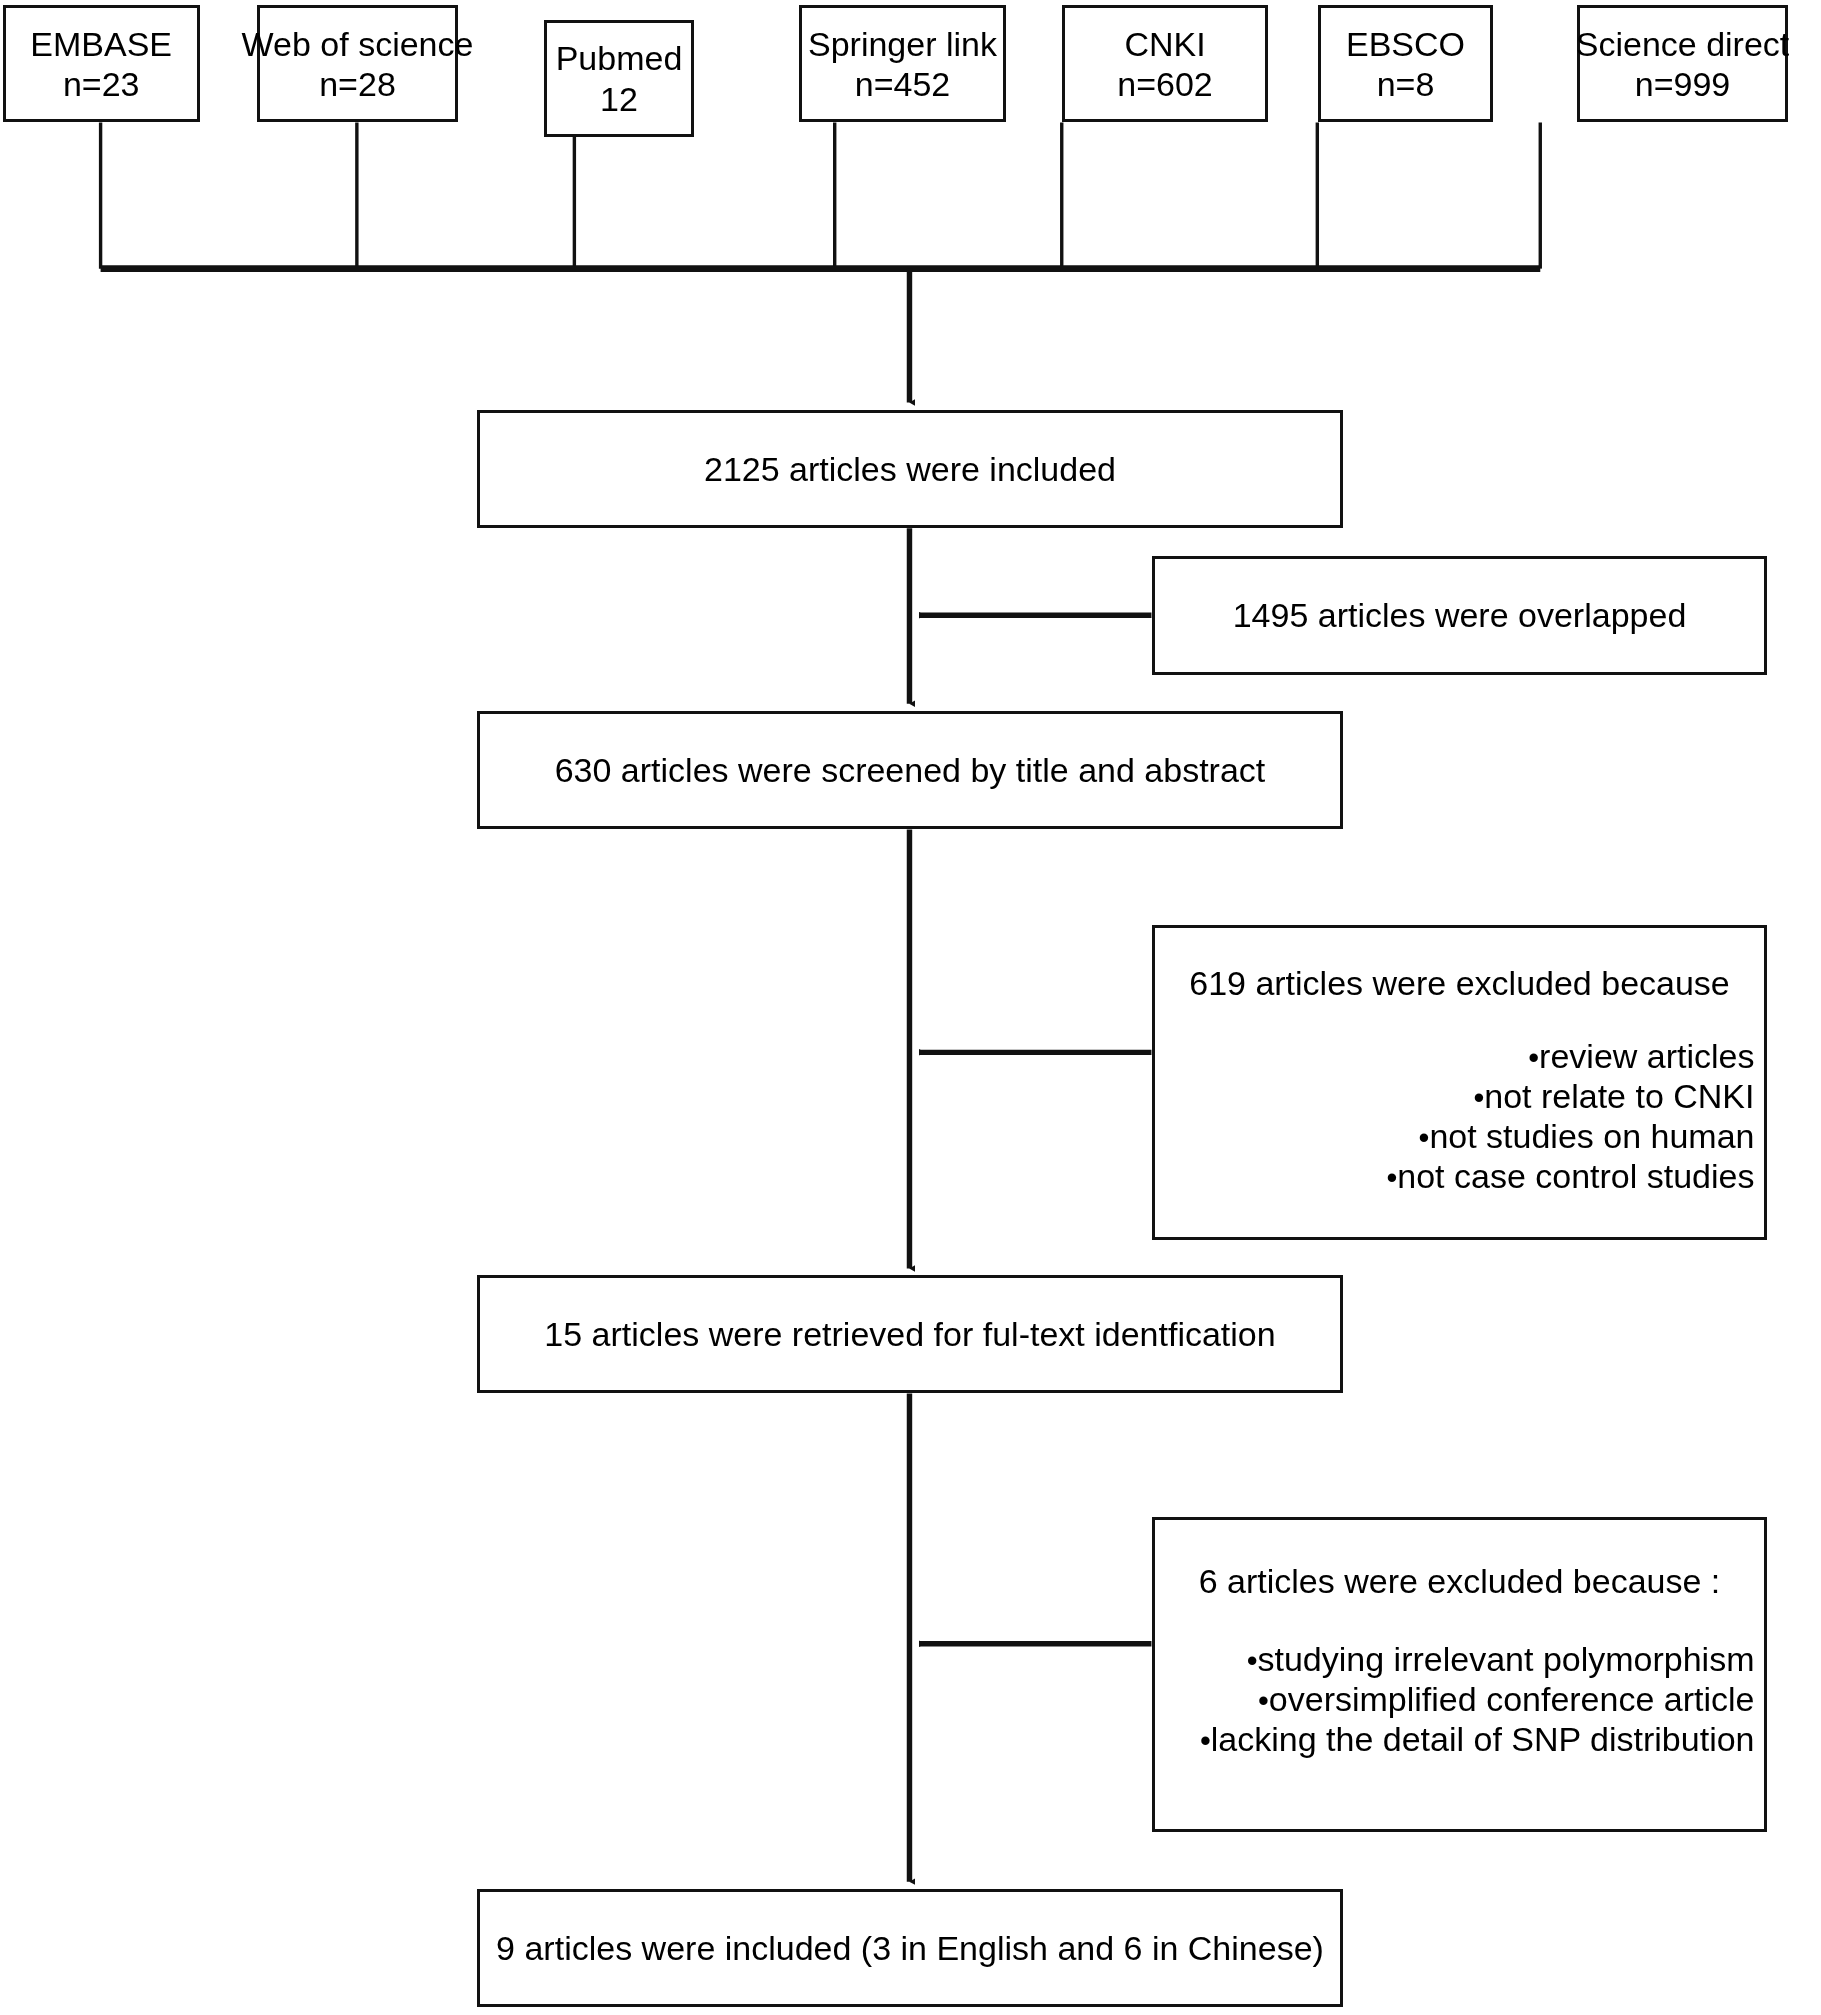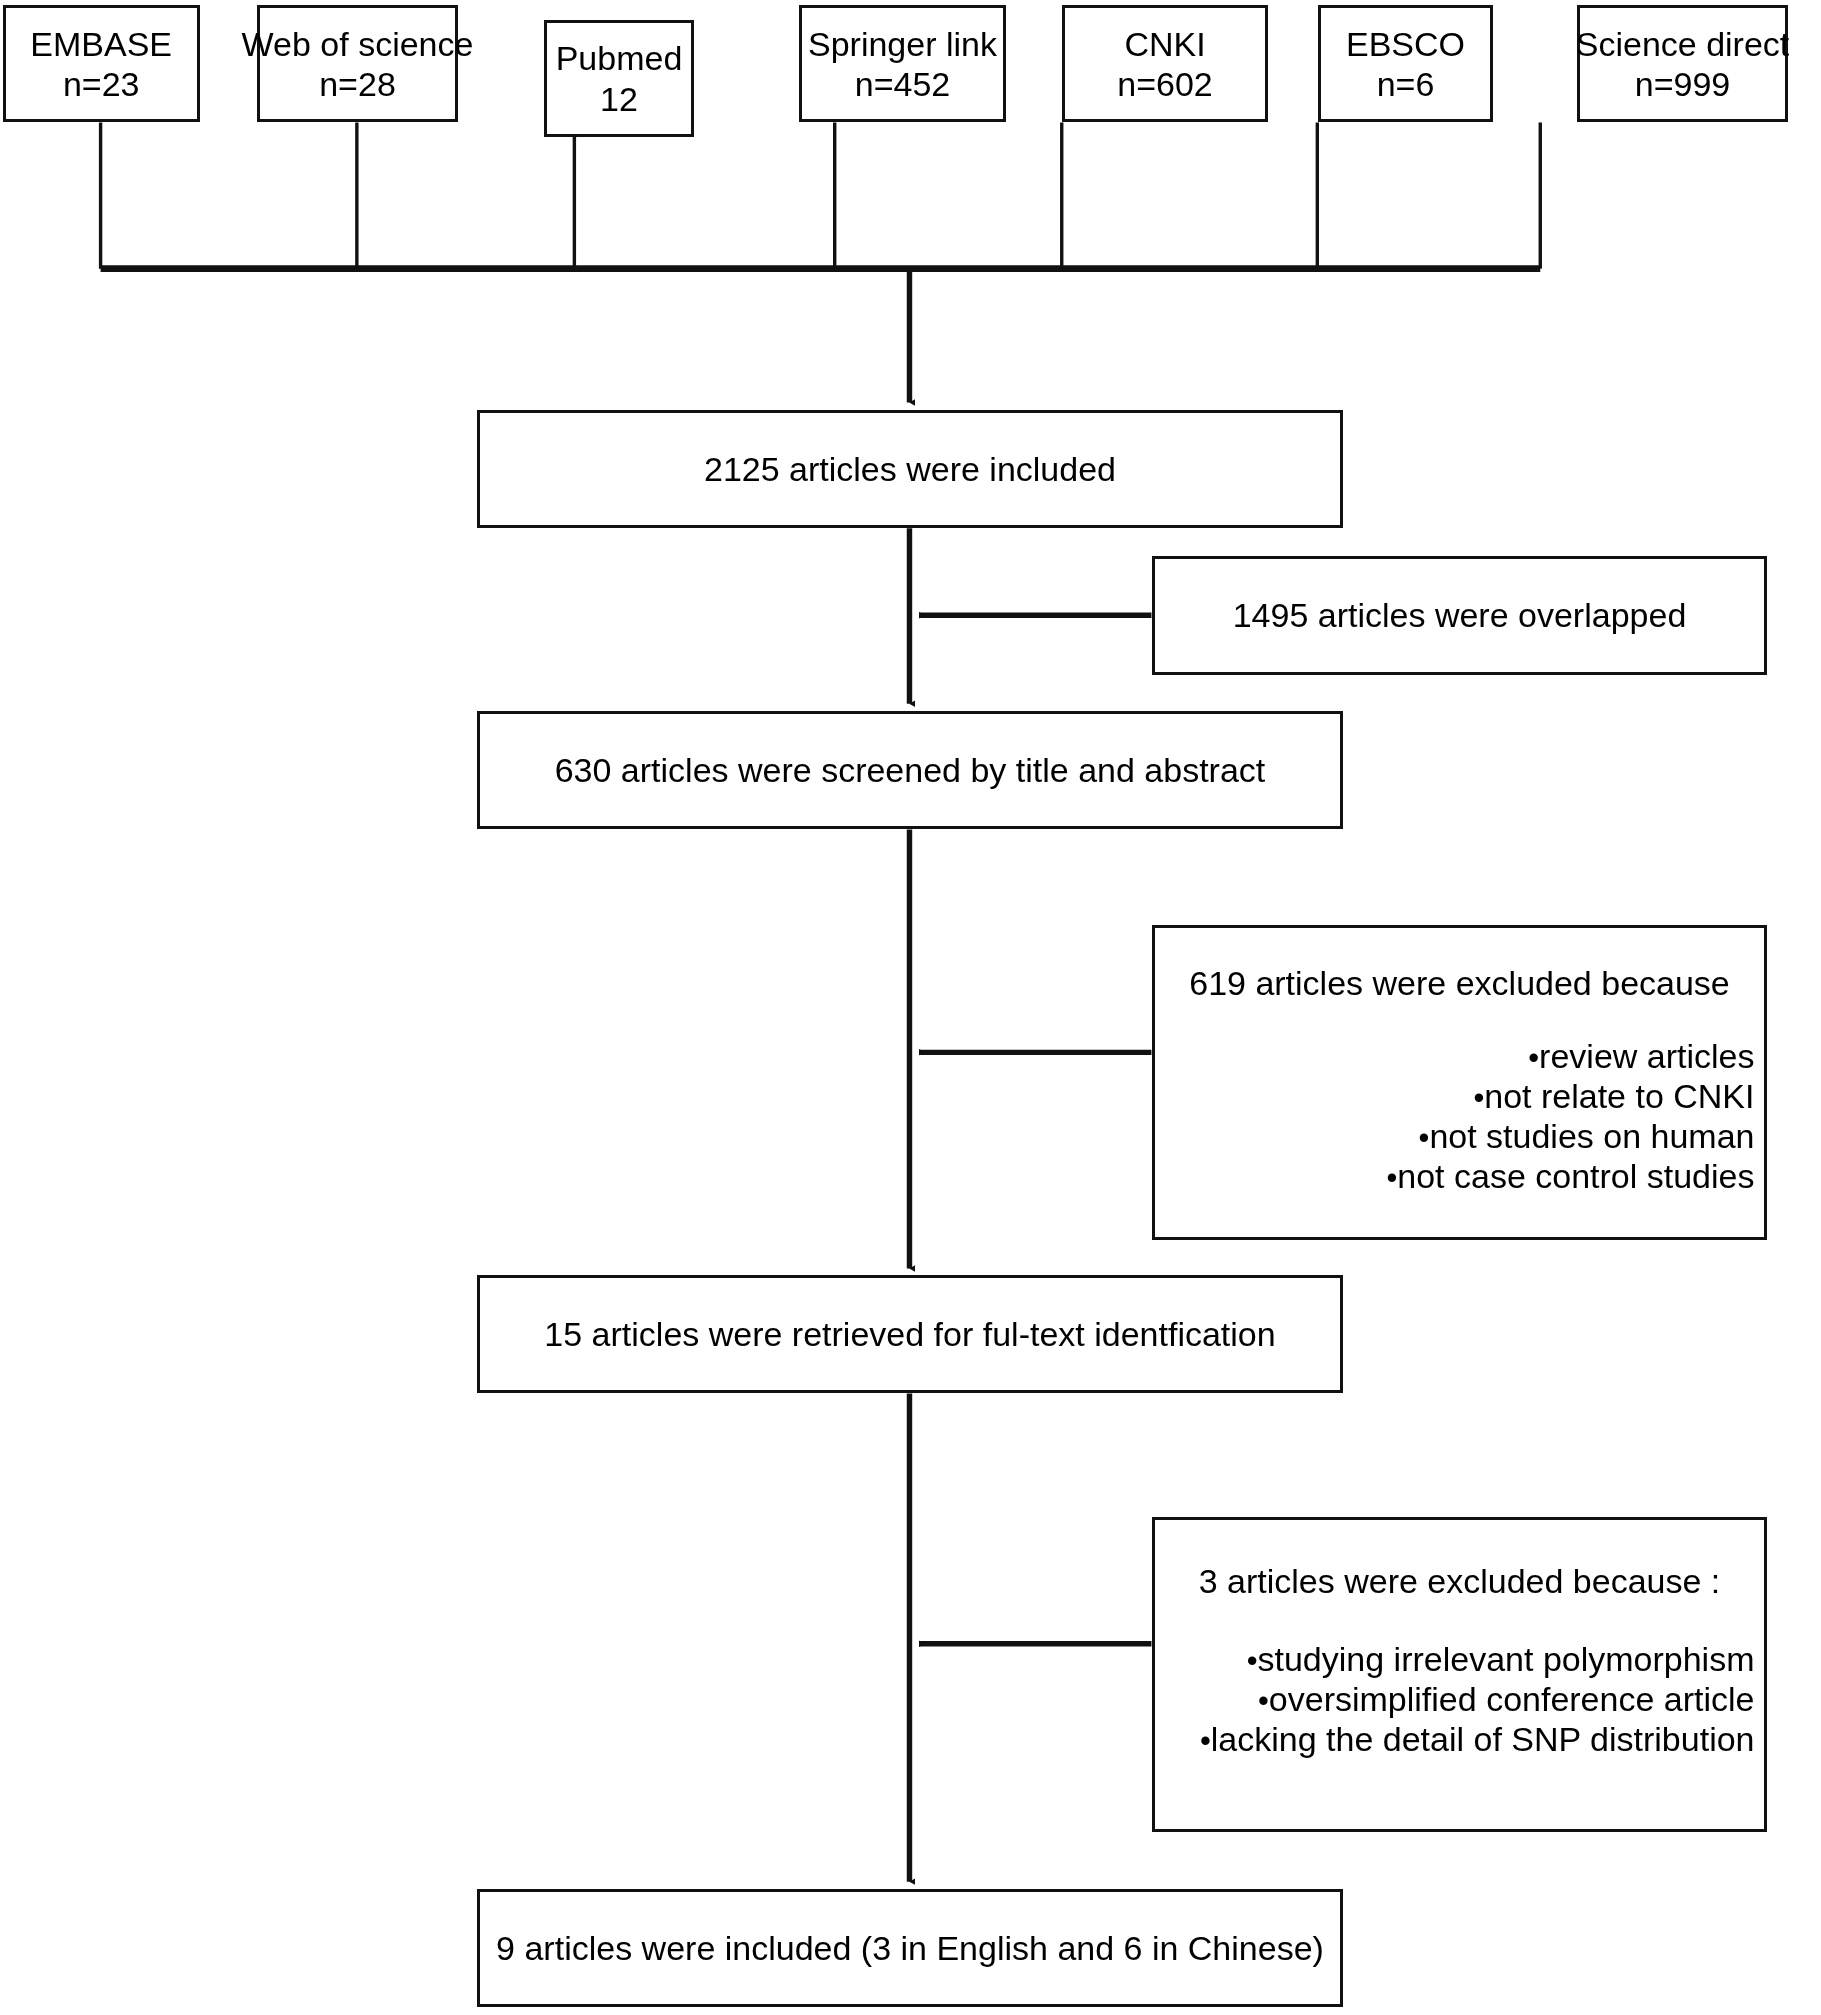--- a/index.html
+++ b/index.html
@@ -134,21 +134,21 @@
     <span class="src-line">n=452</span>
   </div>
 
   <div class="node src-box" style="left:1062px; top:5.4px; width:206px; height:117px;">
     <span class="src-line">CNKI</span>
     <span class="src-line">n=602</span>
   </div>
 
   <div class="node src-box" style="left:1318px; top:5.4px; width:175px; height:117px;">
     <span class="src-line">EBSCO</span>
-    <span class="src-line">n=6</span>
+    <span class="src-line">n=8</span>
   </div>
 
   <div class="node src-box" style="left:1577px; top:5.4px; width:211px; height:117px;">
     <span class="src-line">Science direct</span>
     <span class="src-line">n=999</span>
   </div>
 
   <div class="node main-box" style="left:477px; top:410px; width:866px; height:118px;">
     <span>2125 articles were included</span>
   </div>
@@ -173,21 +173,21 @@
     <span class="excl-head">619 articles were excluded because</span>
     <div class="excl-list" style="margin-top:33px;">
       <span class="bullet-line"><span class="bullet-dot">•</span><span>review articles</span></span>
       <span class="bullet-line"><span class="bullet-dot">•</span><span>not relate to CNKI</span></span>
       <span class="bullet-line"><span class="bullet-dot">•</span><span>not studies on human</span></span>
       <span class="bullet-line"><span class="bullet-dot">•</span><span>not case control studies</span></span>
     </div>
   </div>
 
   <div class="node side-box" style="left:1152px; top:1481px; width:615px; height:315px; padding:41px 9.5px 0 9.5px;">
-    <span class="excl-head">3 articles were excluded because :</span>
+    <span class="excl-head">6 articles were excluded because :</span>
     <div class="excl-list" style="margin-top:38px;">
       <span class="bullet-line"><span class="bullet-dot">•</span><span>studying irrelevant polymorphism</span></span>
       <span class="bullet-line"><span class="bullet-dot">•</span><span>oversimplified conference article</span></span>
       <span class="bullet-line"><span class="bullet-dot">•</span><span>lacking the detail of SNP distribution</span></span>
     </div>
   </div>
 
 </div>
 
 

